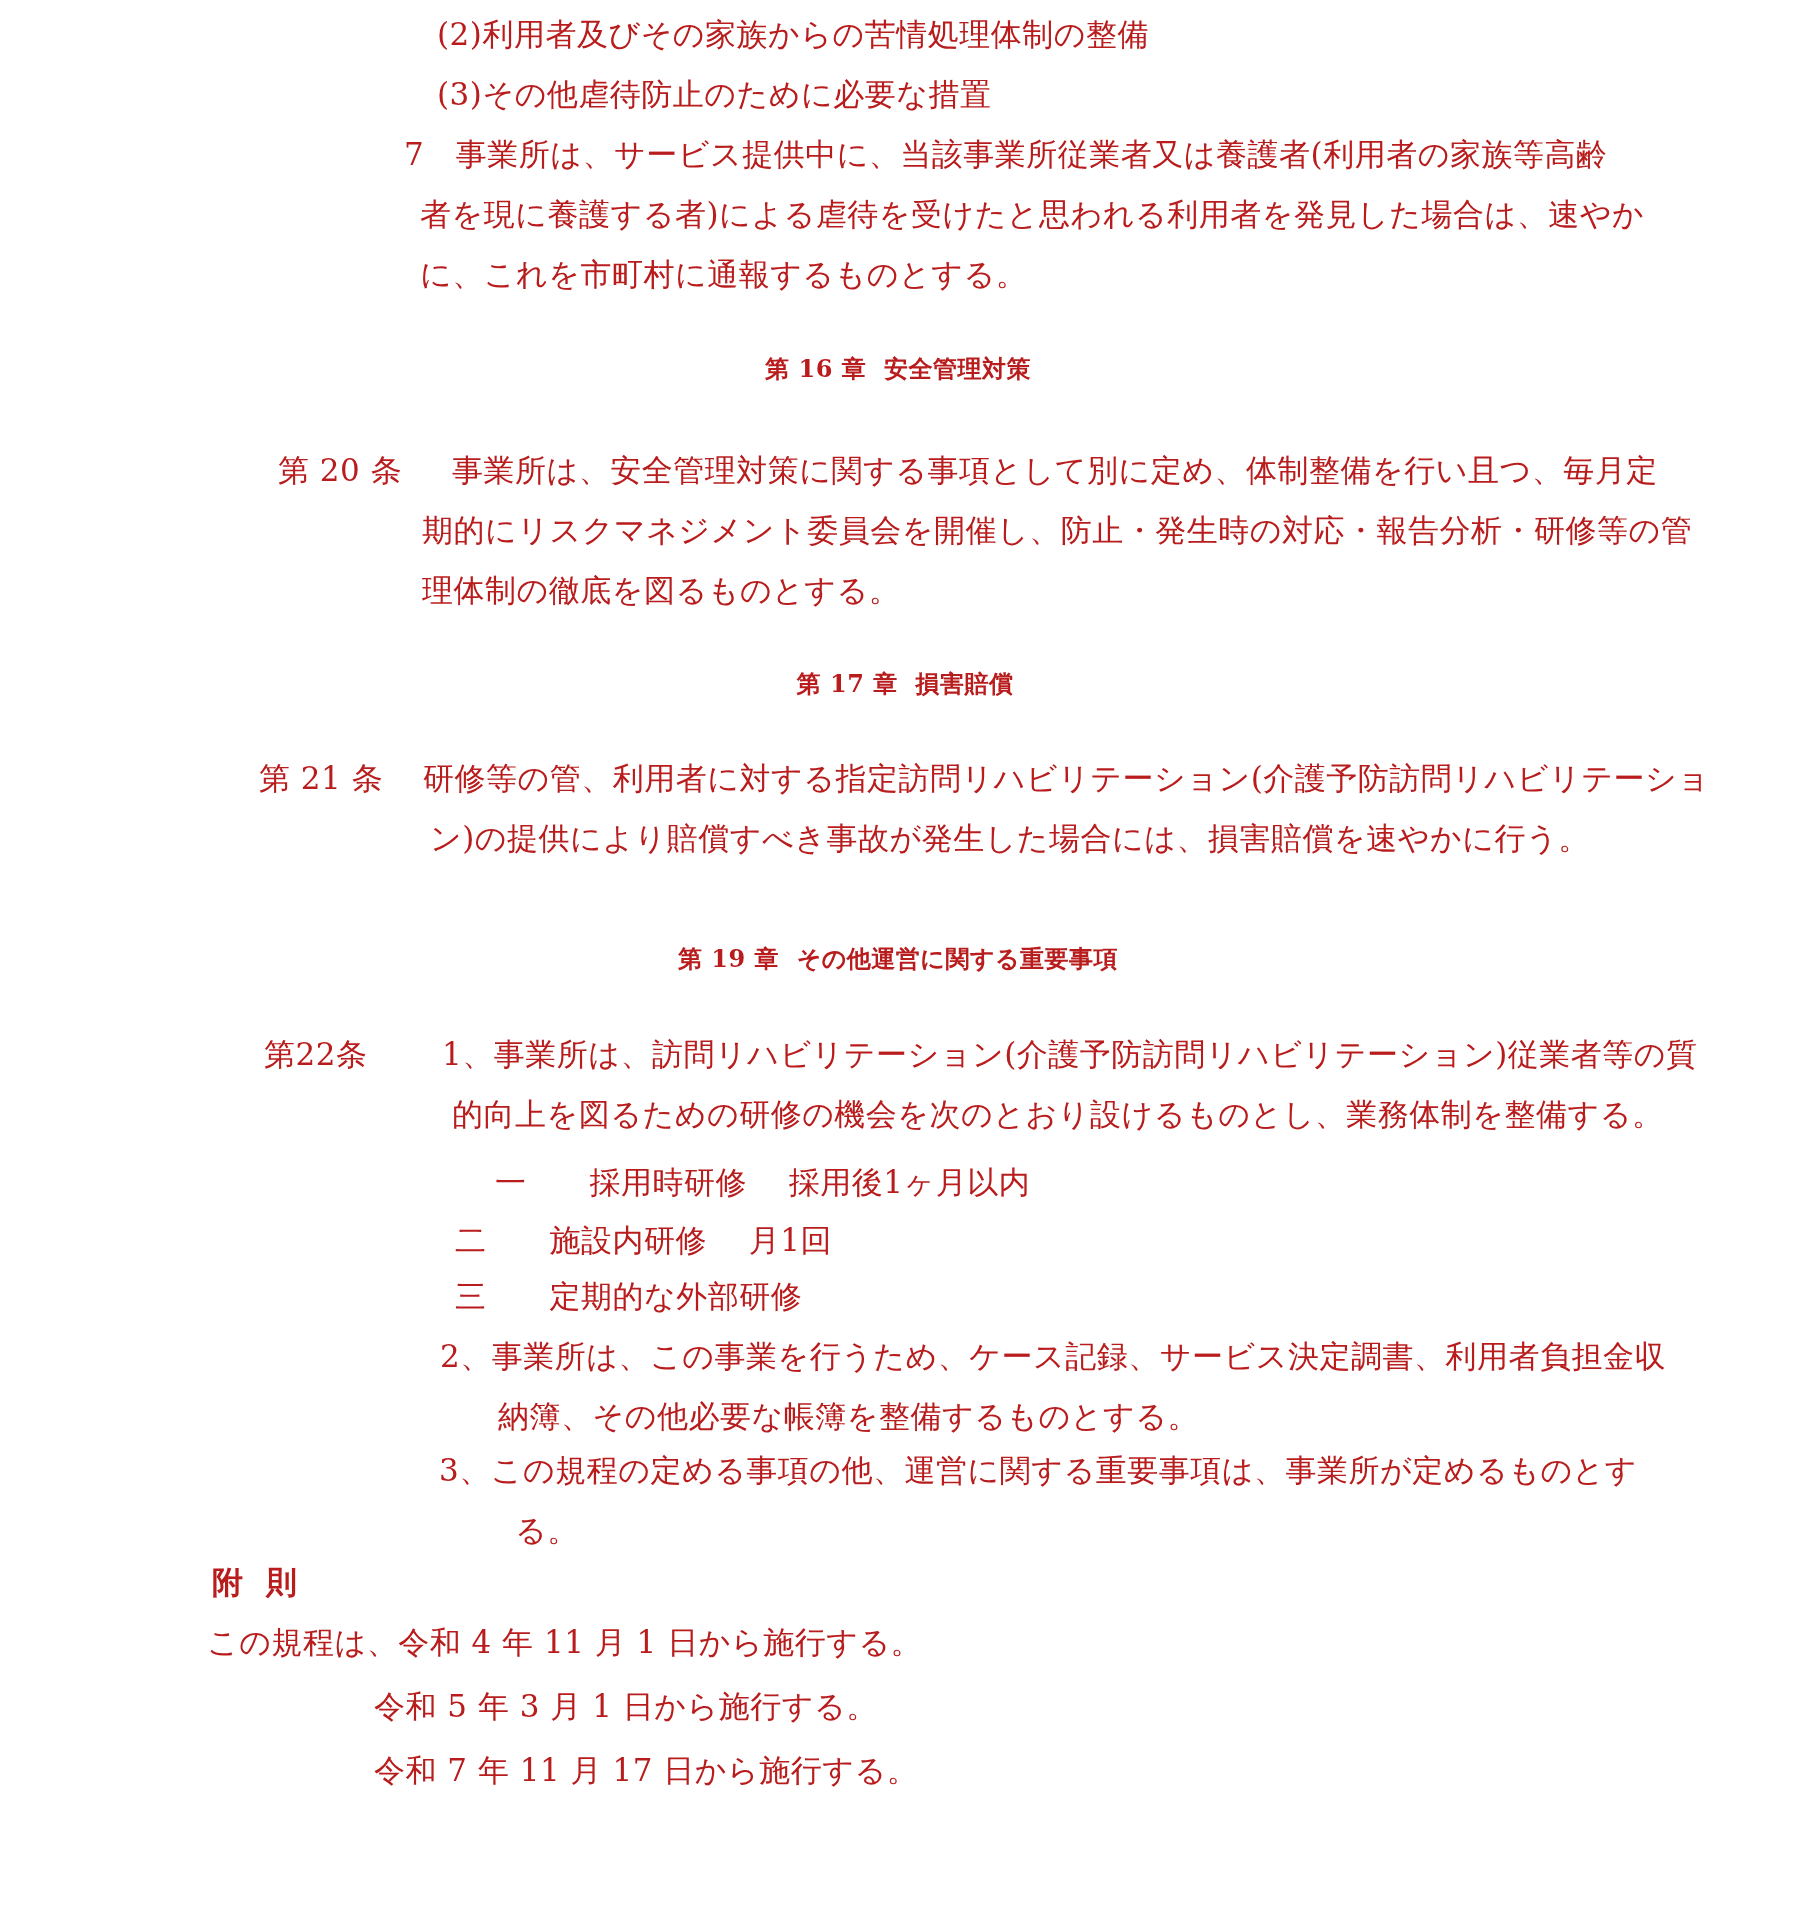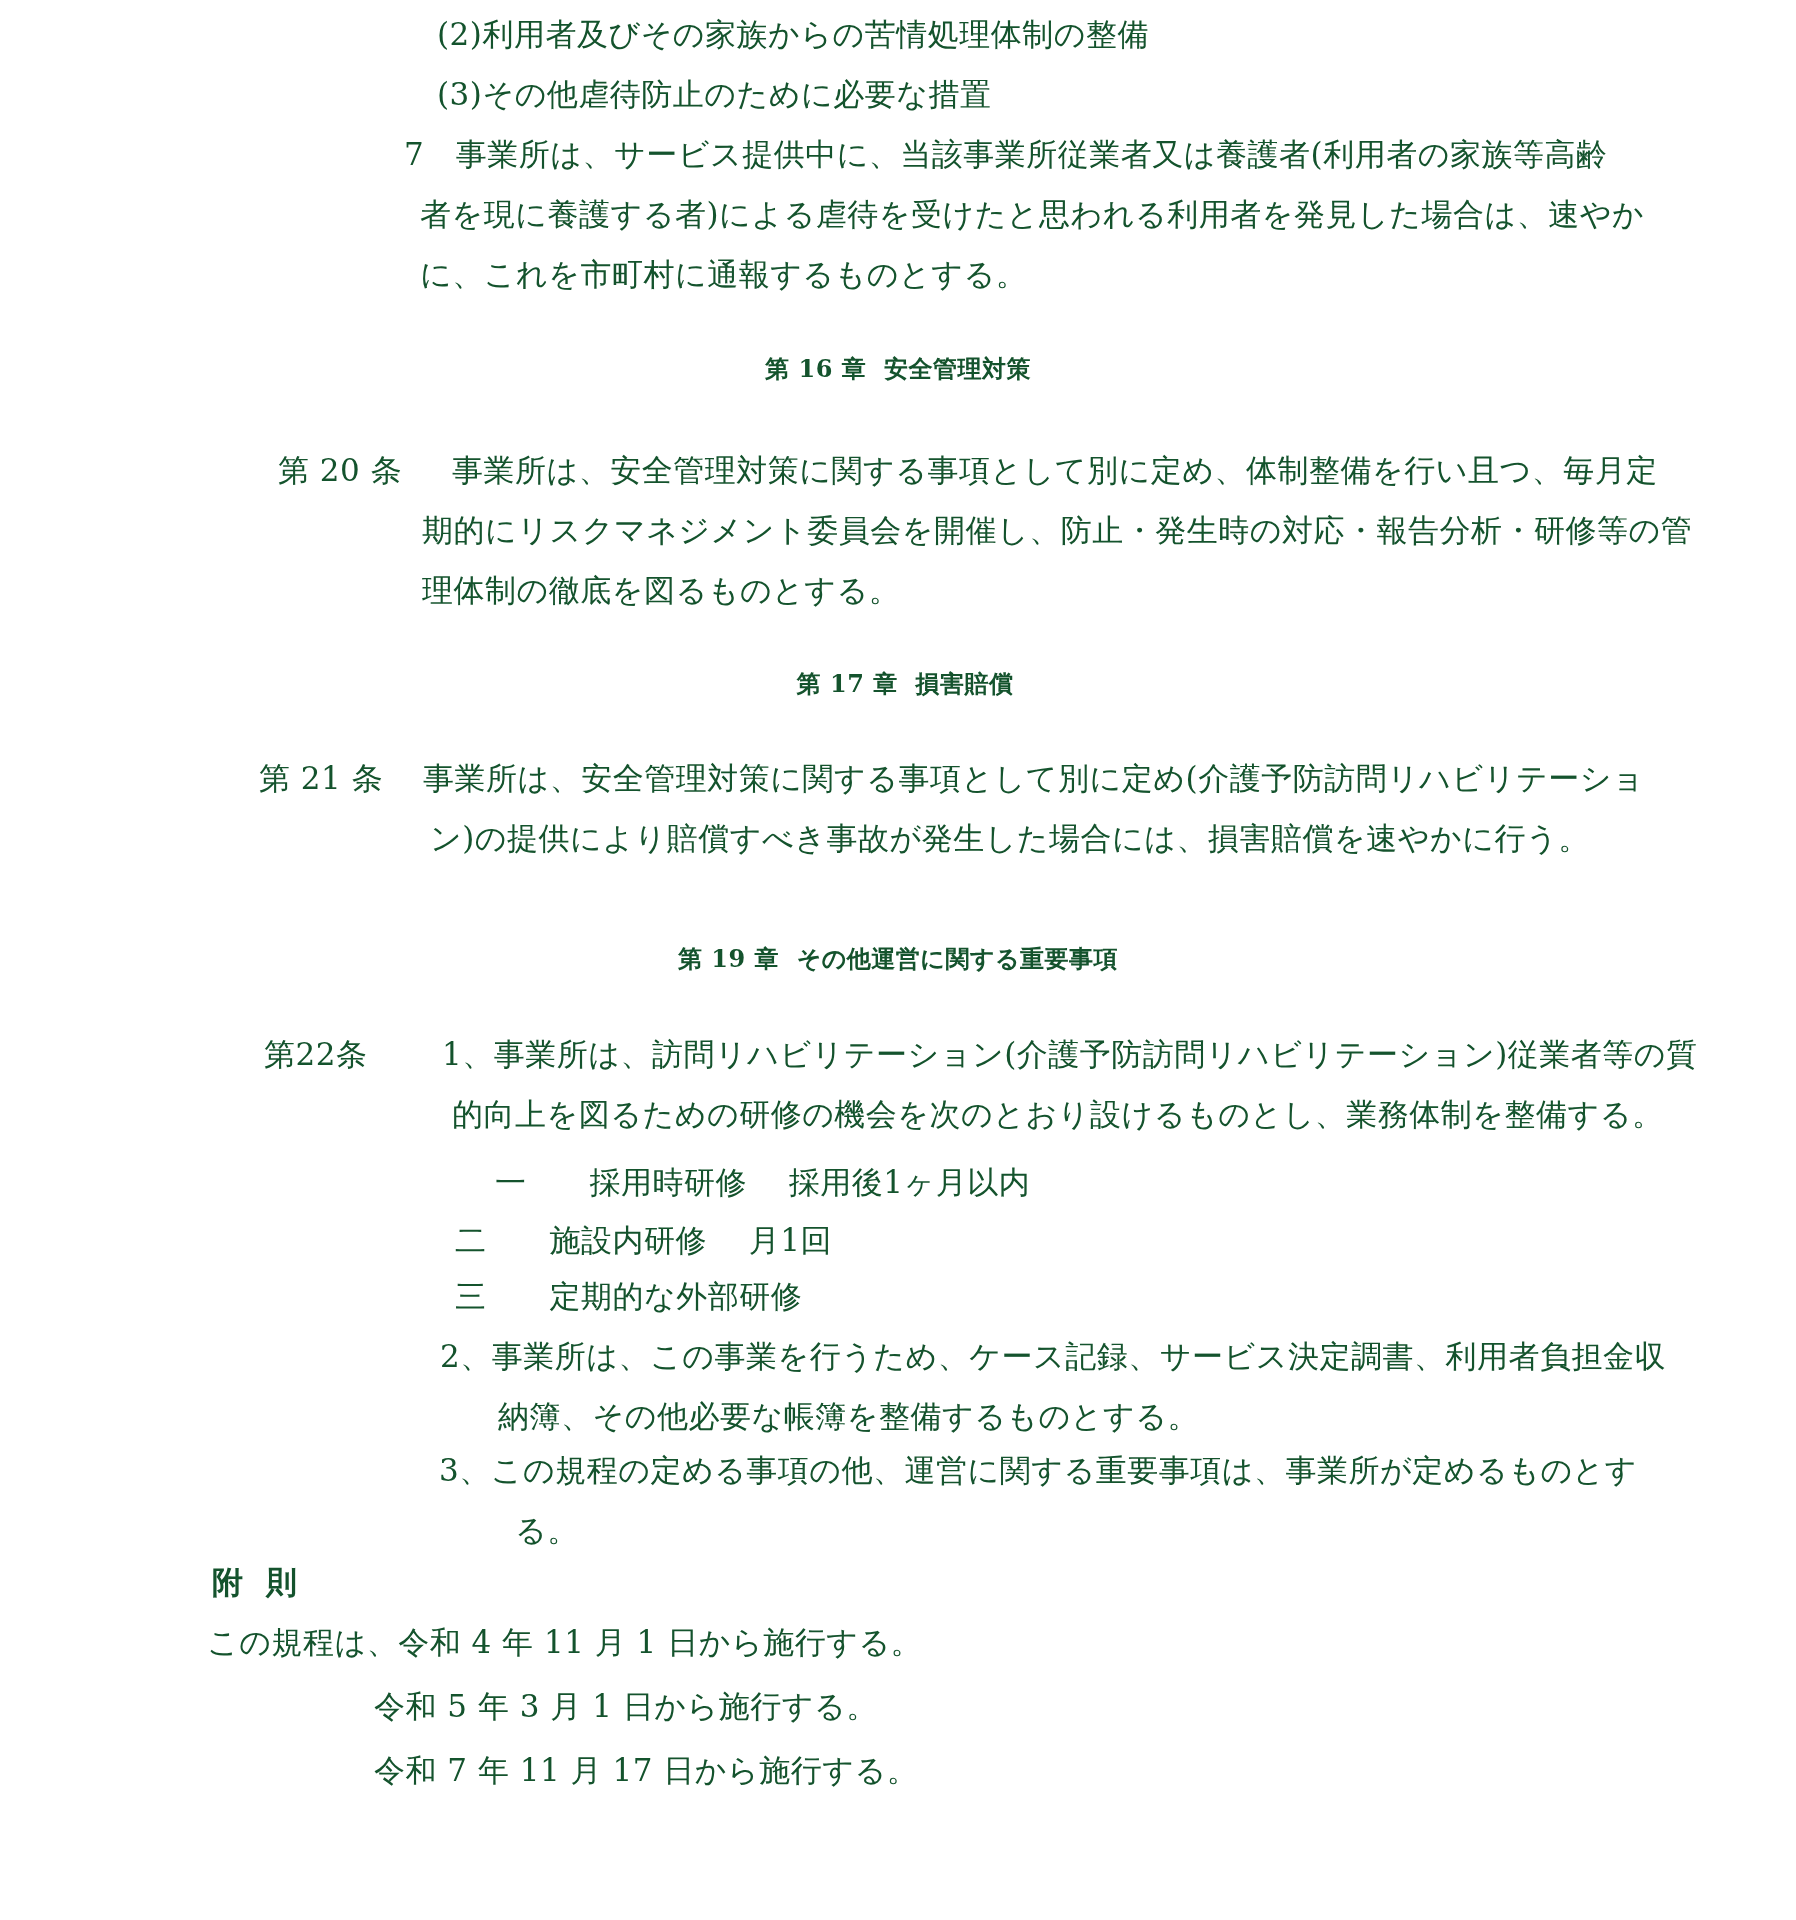--- a/index.html
+++ b/index.html
@@ -5,21 +5,21 @@
   html, body {
     margin: 0;
     padding: 0;
     background: #ffffff;
   }
   .page {
     position: relative;
     width: 1796px;
     height: 1920px;
     background: #ffffff;
-    color: #14532d;
+    color: #b91c1c;
     font-family: "DejaVu Serif", "Liberation Serif", serif;
     overflow: hidden;
   }
   .ln {
     position: absolute;
     font-size: 31px;
     line-height: 37px;
     white-space: pre;
     letter-spacing: 0.5px;
   }
@@ -49,21 +49,21 @@
   <div class="ln hd" style="top:350px;">第 16 章  安全管理対策</div>
 
   <span class="ln" style="left:278px; top:452px;">第 20 条</span>
   <div class="ln" style="left:452px; top:452px;">事業所は、安全管理対策に関する事項として別に定め、体制整備を行い且つ、毎月定</div>
   <div class="ln" style="left:422px; top:512px;">期的にリスクマネジメント委員会を開催し、防止・発生時の対応・報告分析・研修等の管</div>
   <div class="ln" style="left:422px; top:572px;">理体制の徹底を図るものとする。</div>
 
   <div class="ln hd" style="top:665px;padding-left:7px;">第 17 章  損害賠償</div>
 
   <span class="ln" style="left:259px; top:760px;">第 21 条</span>
-  <div class="ln" style="left:423px; top:760px;">事業所は、安全管理対策に関する事項として別に定め(介護予防訪問リハビリテーショ</div>
+  <div class="ln" style="left:423px; top:760px;">研修等の管、利用者に対する指定訪問リハビリテーション(介護予防訪問リハビリテーショ</div>
   <div class="ln" style="left:430px; top:820px;">ン)の提供により賠償すべき事故が発生した場合には、損害賠償を速やかに行う。</div>
 
   <div class="ln hd" style="top:940px;">第 19 章  その他運営に関する重要事項</div>
 
   <span class="ln" style="left:264px; top:1036px;">第22条</span>
   <div class="ln" style="left:442px; top:1036px;">1、事業所は、訪問リハビリテーション(介護予防訪問リハビリテーション)従業者等の質</div>
   <div class="ln" style="left:452px; top:1096px;">的向上を図るための研修の機会を次のとおり設けるものとし、業務体制を整備する。</div>
 
   <div class="ln" style="left:455px; top:1164px;margin-left:40px;">一　　採用時研修　 採用後1ヶ月以内</div>
   <div class="ln" style="left:455px; top:1222px;">二　　施設内研修　 月1回</div>

